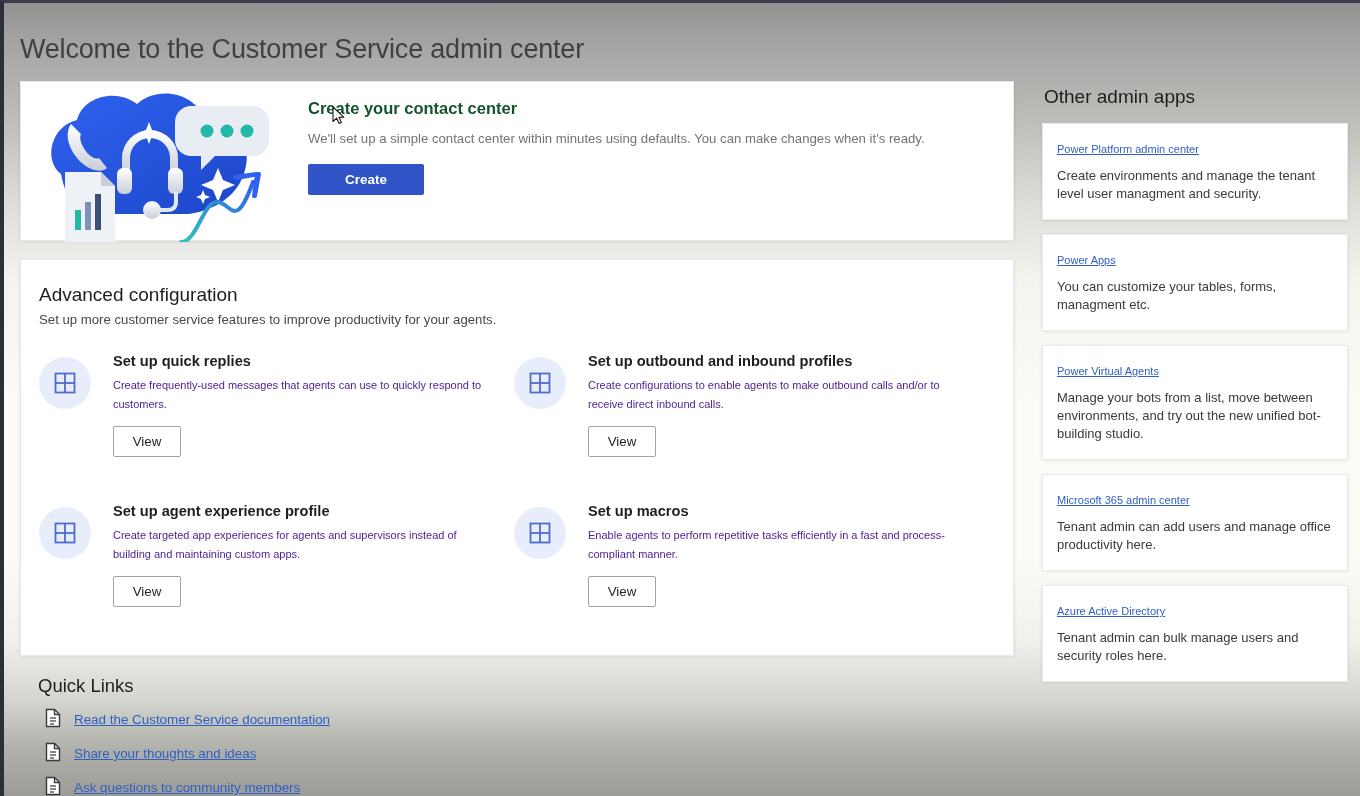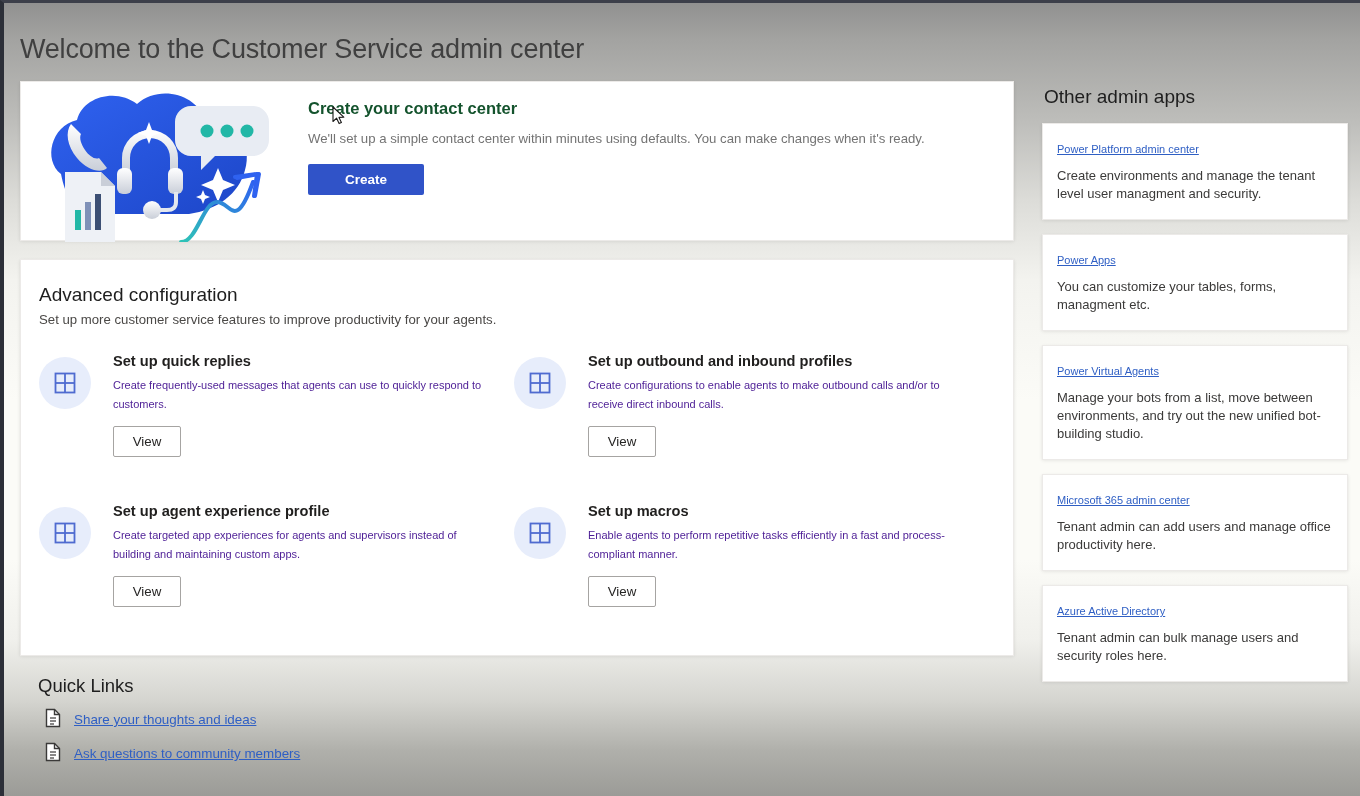--- a/index.html
+++ b/index.html
@@ -358,20 +358,32 @@
             <button class="btn-secondary">View</button>
           </div>
         </div>
 
       </div>
     </div>
 
     <div class="quick">
       <div class="quick-title">Quick Links</div>
 
+      <div class="quick-row">
+        <span class="quick-icon">
+          <svg width="18" height="20" viewBox="0 0 18 20" aria-hidden="true">
+            <path d="M2.5 1.5 h8 l5 5 v12 h-13 z" fill="#ffffff" stroke="#3b3a39" stroke-width="1.4"></path>
+            <path d="M10.5 1.5 v5 h5" fill="none" stroke="#3b3a39" stroke-width="1.4"></path>
+            <line x1="6" y1="10" x2="12" y2="10" stroke="#3b3a39" stroke-width="1.2"></line>
+            <line x1="6" y1="13" x2="12" y2="13" stroke="#3b3a39" stroke-width="1.2"></line>
+            <line x1="6" y1="16" x2="10" y2="16" stroke="#3b3a39" stroke-width="1.2"></line>
+          </svg>
+        </span>
+        <span class="quick-link">Read the Customer Service documentation</span>
+      </div>
 
       <div class="quick-row">
         <span class="quick-icon">
           <svg width="18" height="20" viewBox="0 0 18 20" aria-hidden="true">
             <path d="M2.5 1.5 h8 l5 5 v12 h-13 z" fill="#ffffff" stroke="#3b3a39" stroke-width="1.4"></path>
             <path d="M10.5 1.5 v5 h5" fill="none" stroke="#3b3a39" stroke-width="1.4"></path>
             <line x1="6" y1="10" x2="12" y2="10" stroke="#3b3a39" stroke-width="1.2"></line>
             <line x1="6" y1="13" x2="12" y2="13" stroke="#3b3a39" stroke-width="1.2"></line>
             <line x1="6" y1="16" x2="10" y2="16" stroke="#3b3a39" stroke-width="1.2"></line>
           </svg>

